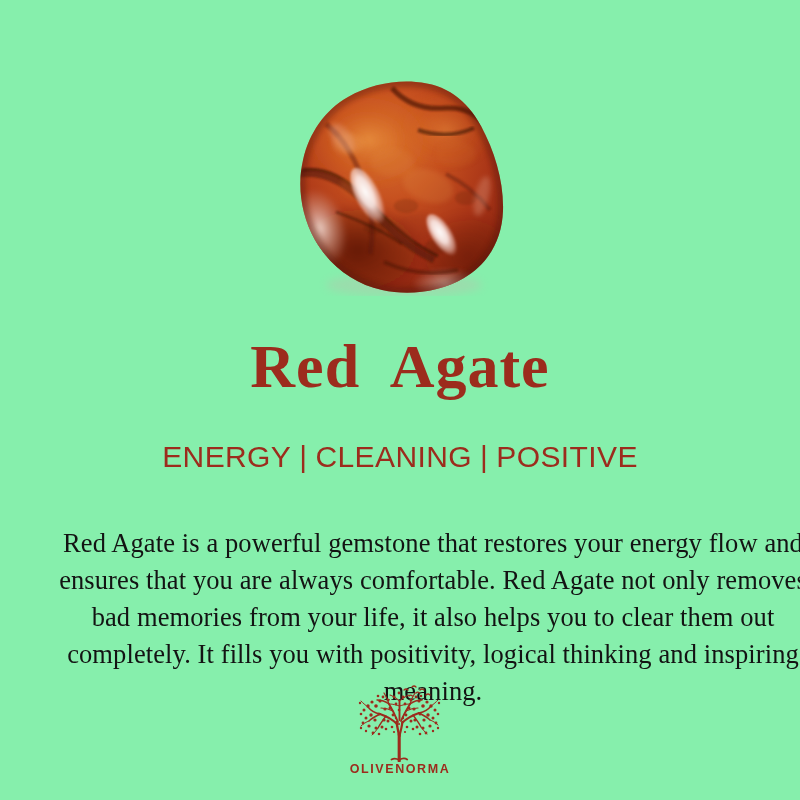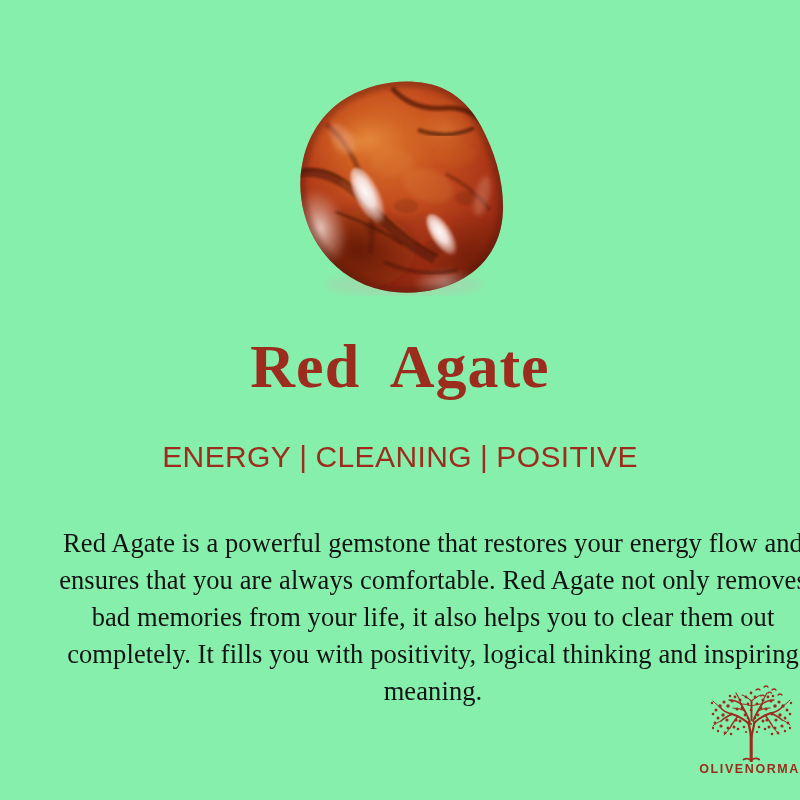--- a/index.html
+++ b/index.html
@@ -100,21 +100,21 @@
   }
 
   
   .logo {
     position: absolute;
     left: 0;
     top: 684px;
     width: 800px;
     display: flex;
     flex-direction: column;
-    align-items: flex-end;
+    align-items: center;
   }
   .logo-mark {
     width: 96px;
     height: 78px;
     display: block;
   }
   .logo-word {
     margin-top: 1px;
     font-family: "Liberation Sans", "DejaVu Sans", sans-serif;
     font-size: 12.5px;

